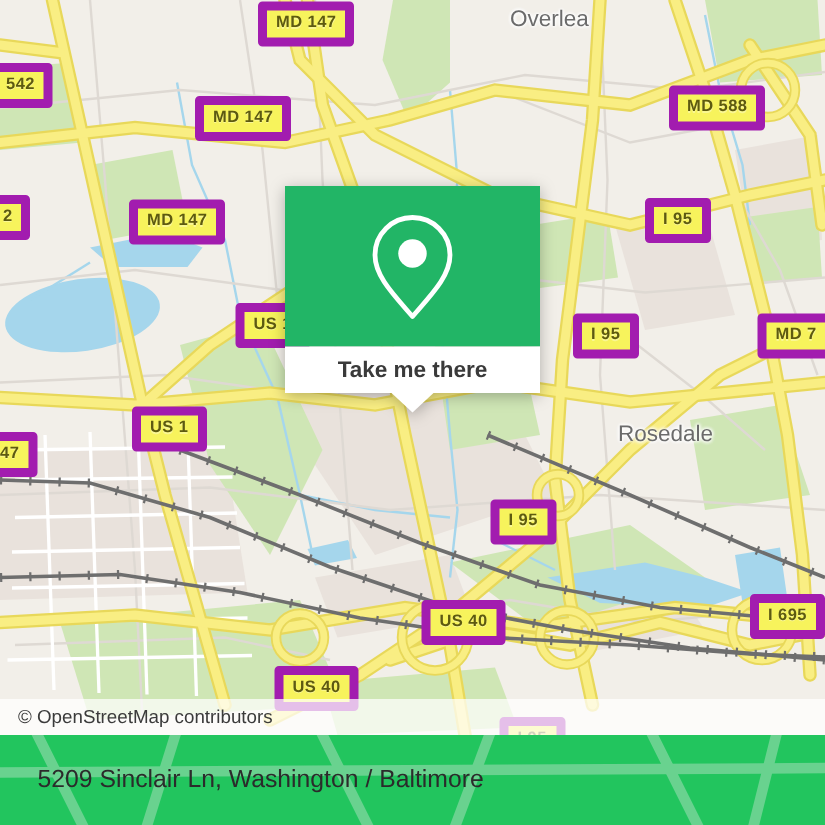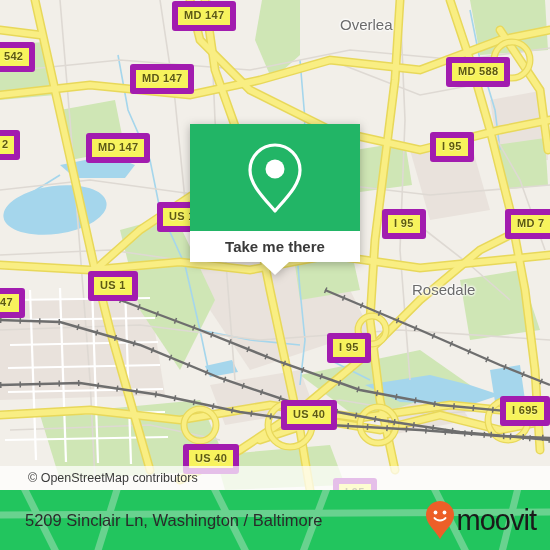--- a/index.html
+++ b/index.html
@@ -36,21 +36,21 @@
     white-space:nowrap;
     text-shadow:0 0 3px #fff,0 0 3px #fff,0 0 3px #fff,0 0 2px #fff;
   }
 
   
   .attrib{
     position:absolute;left:0;bottom:0;width:550px;height:24px;
     background:rgba(255,255,255,.72);
     display:flex;align-items:center;
   }
-  .attrib span{font-size:12.5px;color:#3b3b3b;padding-left:28px;}
+  .attrib span{font-size:12.5px;color:#3b3b3b;padding-left:12px;}
 
   
   .callout{position:absolute;left:190px;top:124px;width:170px;filter:drop-shadow(0 2px 5px rgba(0,0,0,.28));}
   .callout-top{height:107px;background:#22b566;display:flex;align-items:center;justify-content:center;}
   .callout-bot{height:31px;background:#fff;display:flex;align-items:center;justify-content:center;font-weight:bold;}
   .callout-bot span{font-size:15px;color:#3a3a3a;}
   .callout-tail{
     width:0;height:0;margin:0 auto;
     border-left:14px solid transparent;
     border-right:14px solid transparent;
@@ -204,21 +204,21 @@
         <path d="M325 290 L420 330 L500 365 L550 385"></path>
       </g>
       <g stroke="#6e6e6e" stroke-width="6" stroke-dasharray="1.5 18" fill="none" stroke-linecap="butt">
         <path d="M0 320 L60 322 L140 345 L220 378 L300 405 L380 420 L460 432 L550 440"></path>
         <path d="M0 385 L80 383 L160 395 L240 412 L330 425 L420 430 L500 436 L550 438"></path>
         <path d="M120 300 L200 330 L280 362 L360 390 L440 405 L550 415"></path>
         <path d="M325 290 L420 330 L500 365 L550 385"></path>
       </g>
     </svg>
 
-    <div class="place" style="left:340px;top:4px;margin-top:12px;">Overlea</div>
+    <div class="place" style="left:340px;top:4px;">Overlea</div>
     <div class="place" style="left:412px;top:281px;">Rosedale</div>
 
     <div class="shield" style="left:172px;top:1px;">MD 147</div>
     <div class="shield" style="left:446px;top:57px;">MD 588</div>
     <div class="shield" style="left:-8px;top:42px;">542</div>
     <div class="shield" style="left:130px;top:64px;">MD 147</div>
     <div class="shield" style="left:86px;top:133px;">MD 147</div>
     <div class="shield" style="left:430px;top:132px;">I 95</div>
     <div class="shield" style="left:-10px;top:130px;">2</div>
     <div class="shield" style="left:157px;top:202px;">US 1</div>
@@ -256,24 +256,15 @@
         <path d="M20 -10 L60 70"></path>
           <path d="M120 -10 L95 70"></path>
         <path d="M210 -10 L250 70"></path>
           <path d="M330 -10 L300 70"></path>
         <path d="M430 -10 L470 70"></path>
           <path d="M520 -10 L500 70"></path>
         <path d="M-10 25 L560 22"></path>
       </g>
     </svg>
     <div class="footer-title">5209 Sinclair Ln, Washington / Baltimore</div>
-    <div class="brand">
-      <svg width="30" height="40" viewBox="0 0 30 40">
-        <path d="M15 1 C7.3 1 1 7.3 1 15 C1 24 10 30 15 39 C20 30 29 24 29 15 C29 7.3 22.7 1 15 1 Z" fill="#ed5f28"></path>
-        <circle cx="10.5" cy="12.5" r="1.9" fill="#fff"></circle>
-        <circle cx="19.5" cy="12.5" r="1.9" fill="#fff"></circle>
-        <path d="M9.5 18 C11.8 21.2 18.2 21.2 20.5 18" stroke="#fff" stroke-width="2" fill="none" stroke-linecap="round"></path>
-      </svg>
-      <span class="brand-name">moovit</span>
-    </div>
   </div>
 
 </div>
 
 </body></html>

